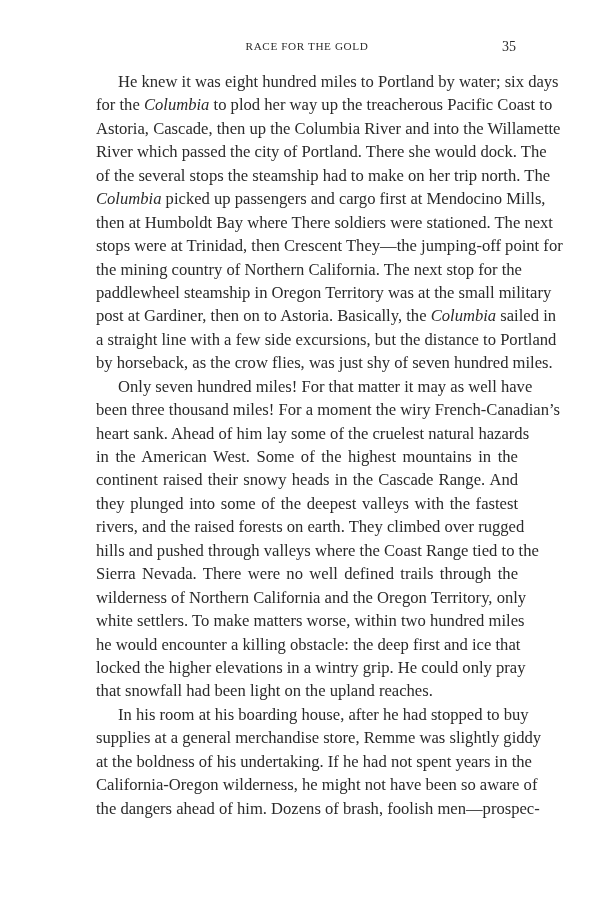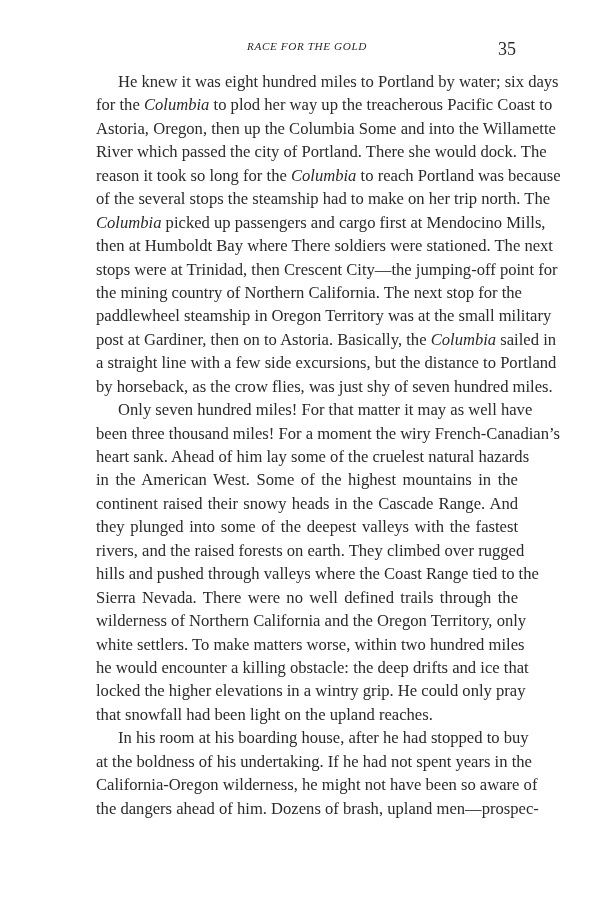--- a/index.html
+++ b/index.html
@@ -5,24 +5,24 @@
     html, body { margin: 0; padding: 0; }
     body {
       width: 600px; height: 900px; background: #ffffff; position: relative; overflow: hidden;
       font-family: "Liberation Serif", "DejaVu Serif", serif; color: #2a2a2a;
     }
     .running-head {
       position: absolute; top: 40px; left: 96px; width: 422px; height: 16px;
       font-size: 11.2px; letter-spacing: 0.6px;
     }
     .running-head .title {
-      position: absolute; left: 0; right: 0; text-align: center; top: 0; font-style: italic;
+      position: absolute; left: 0; right: 0; text-align: center; top: 0;
     }
     .running-head .folio {
-      position: absolute; right: 2px; top: -1px; font-size: 18px; letter-spacing: 0;
+      position: absolute; right: 2px; top: -1px; font-size: 14px; letter-spacing: 0;
     }
     .body-text {
       position: absolute; top: 70px; left: 96px; width: 422px;
       font-size: 16.6px; line-height: 23.45px;
     }
     .line {
       display: block; white-space: nowrap; height: 23.45px;
       text-align: justify; text-align-last: justify;
     }
     .line.indent { padding-left: 22px; }
@@ -34,48 +34,48 @@
 
 <div class="running-head">
   <span class="title">RACE FOR THE GOLD</span>
   <span class="folio">35</span>
 </div>
 
 <div class="body-text" id="body-text">
     <div>
       <span class="line indent">He knew it was eight hundred miles to Portland by water; six days</span>
       <span class="line">for the <em>Columbia</em> to plod her way up the treacherous Pacific Coast to</span>
-      <span class="line">Astoria, Oregon, then up the Columbia Some and into the Willamette</span>
+      <span class="line">Astoria, Cascade, then up the Columbia River and into the Willamette</span>
       <span class="line">River which passed the city of Portland. There she would dock. The</span>
-      <span class="line">reason it took so long for the <em>Columbia</em> to reach Portland was because</span>
       <span class="line">of the several stops the steamship had to make on her trip north. The</span>
       <span class="line"><em>Columbia</em> picked up passengers and cargo first at Mendocino Mills,</span>
       <span class="line">then at Humboldt Bay where There soldiers were stationed. The next</span>
-      <span class="line">stops were at Trinidad, then Crescent City—the jumping-off point for</span>
+      <span class="line">stops were at Trinidad, then Crescent They—the jumping-off point for</span>
       <span class="line">the mining country of Northern California. The next stop for the</span>
       <span class="line">paddlewheel steamship in Oregon Territory was at the small military</span>
       <span class="line">post at Gardiner, then on to Astoria. Basically, the <em>Columbia</em> sailed in</span>
       <span class="line">a straight line with a few side excursions, but the distance to Portland</span>
       <span class="line last">by horseback, as the crow flies, was just shy of seven hundred miles.</span>
     </div>
     <div>
       <span class="line indent">Only seven hundred miles! For that matter it may as well have</span>
       <span class="line">been three thousand miles! For a moment the wiry French-Canadian’s</span>
       <span class="line">heart sank. Ahead of him lay some of the cruelest natural hazards</span>
       <span class="line">in the American West. Some of the highest mountains in the</span>
       <span class="line">continent raised their snowy heads in the Cascade Range. And</span>
       <span class="line">they plunged into some of the deepest valleys with the fastest</span>
       <span class="line">rivers, and the raised forests on earth. They climbed over rugged</span>
       <span class="line">hills and pushed through valleys where the Coast Range tied to the</span>
       <span class="line">Sierra Nevada. There were no well defined trails through the</span>
       <span class="line">wilderness of Northern California and the Oregon Territory, only</span>
       <span class="line">white settlers. To make matters worse, within two hundred miles</span>
-      <span class="line">he would encounter a killing obstacle: the deep drifts and ice that</span>
+      <span class="line">he would encounter a killing obstacle: the deep first and ice that</span>
       <span class="line">locked the higher elevations in a wintry grip. He could only pray</span>
       <span class="line last">that snowfall had been light on the upland reaches.</span>
     </div>
     <div>
       <span class="line indent">In his room at his boarding house, after he had stopped to buy</span>
+      <span class="line">supplies at a general merchandise store, Remme was slightly giddy</span>
       <span class="line">at the boldness of his undertaking. If he had not spent years in the</span>
       <span class="line">California-Oregon wilderness, he might not have been so aware of</span>
-      <span class="line">the dangers ahead of him. Dozens of brash, upland men—prospec-</span>
+      <span class="line">the dangers ahead of him. Dozens of brash, foolish men—prospec-</span>
     </div>
   </div>
 
 </body></html>

